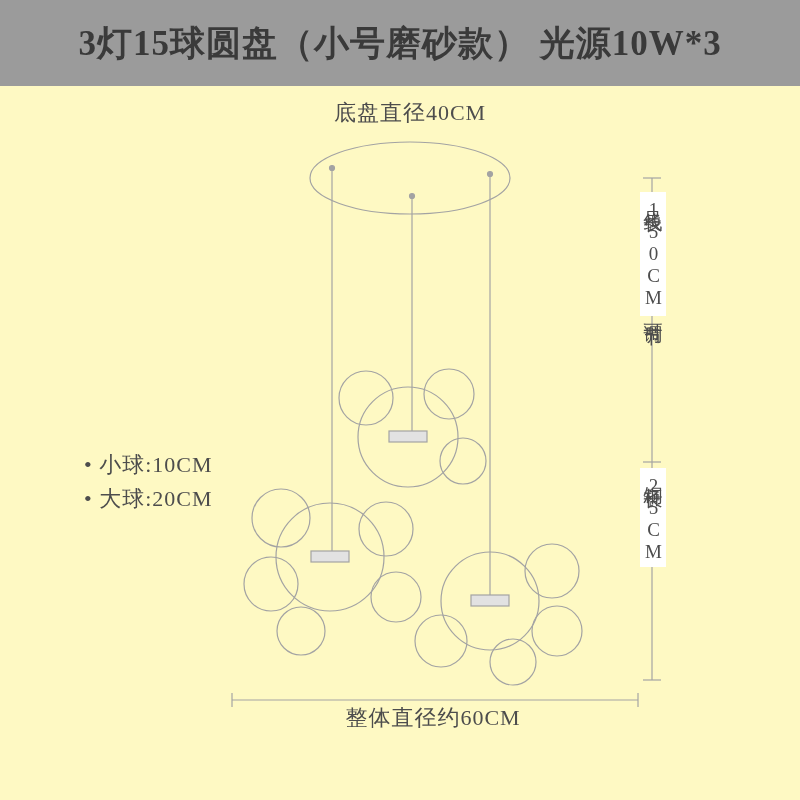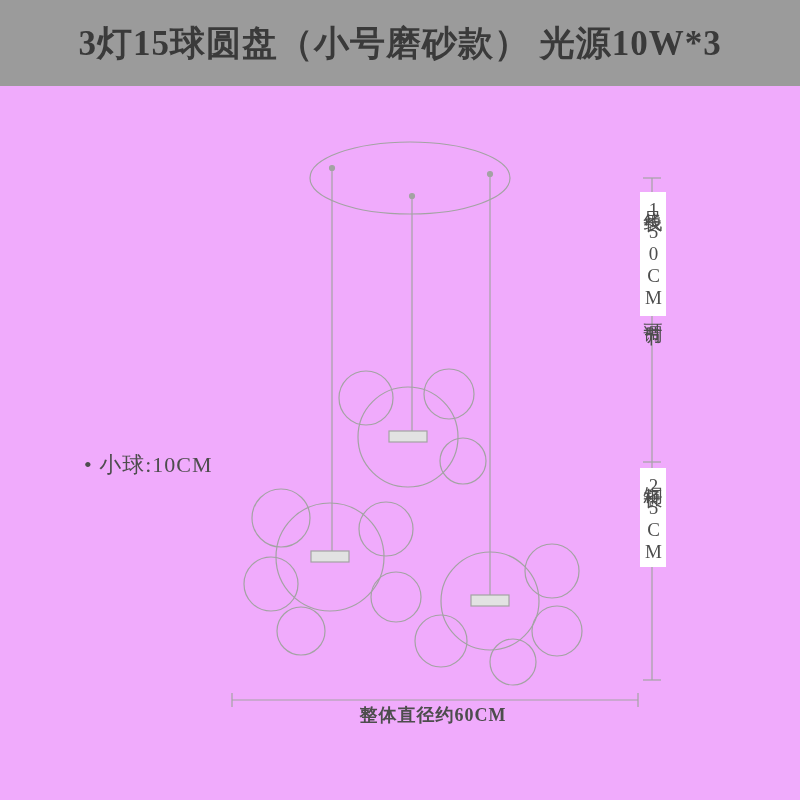--- a/index.html
+++ b/index.html
@@ -1,21 +1,21 @@
 <!DOCTYPE html>
 <html><head>
 <meta charset="utf-8">
 <style>
   * { box-sizing: border-box; }
   html, body { margin: 0; padding: 0; background: #ffffff; }
   .page {
     position: relative;
     width: 800px;
     height: 800px;
-    background: #f0abfc;
+    background: #fef9c3;
     overflow: hidden;
     font-family: "Liberation Serif", "DejaVu Serif", serif;
   }
   .banner {
     position: absolute;
     left: 0; top: 0;
     width: 800px; height: 86px;
     background: #9b9b9b;
     display: flex;
     align-items: center;
@@ -64,23 +64,22 @@
     letter-spacing: 1px;
     padding: 4px 0;
     white-space: nowrap;
   }
   .wire-label { top: 192px; }
   .rod-label  { top: 468px; }
   .overall-label {
     left: 308px; top: 703px;
     width: 250px;
     text-align: center;
-    font-size: 18px;
+    font-size: 22px;
     letter-spacing: 1px;
-    font-weight: bold;
   }
 </style>
 </head>
 <body>
 
 <div class="page">
 
   <header class="banner">
     <h1 class="title">3灯15球圆盘（小号磨砂款） 光源10W*3</h1>
   </header>
@@ -128,23 +127,25 @@
       </g>
 
       <g>
         <line x1="232" y1="700" x2="638" y2="700"></line>
         <line x1="232" y1="693" x2="232" y2="707"></line>
         <line x1="638" y1="693" x2="638" y2="707"></line>
       </g>
     </g>
   </svg>
 
+  <div class="label base-label">底盘直径40CM</div>
 
   <div class="label bullet-labels">
     <div>• 小球:10CM</div>
+    <div>• 大球:20CM</div>
   </div>
 
   <div class="vlabel wire-label">吊线长150CM可调节</div>
 
   <div class="vlabel rod-label">铜杆长25CM</div>
 
   <div class="label overall-label">整体直径约60CM</div>
 
 </div>
 

